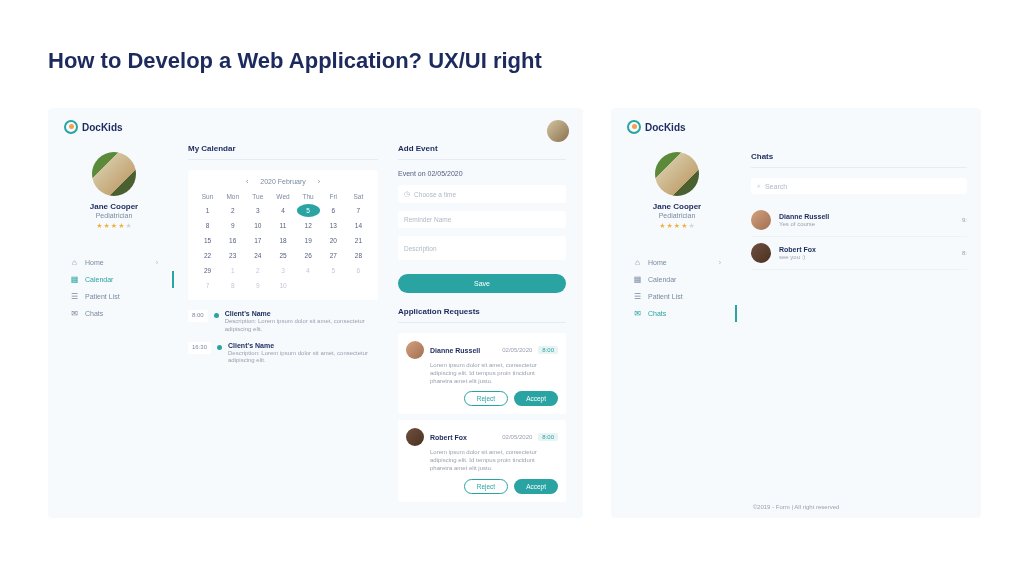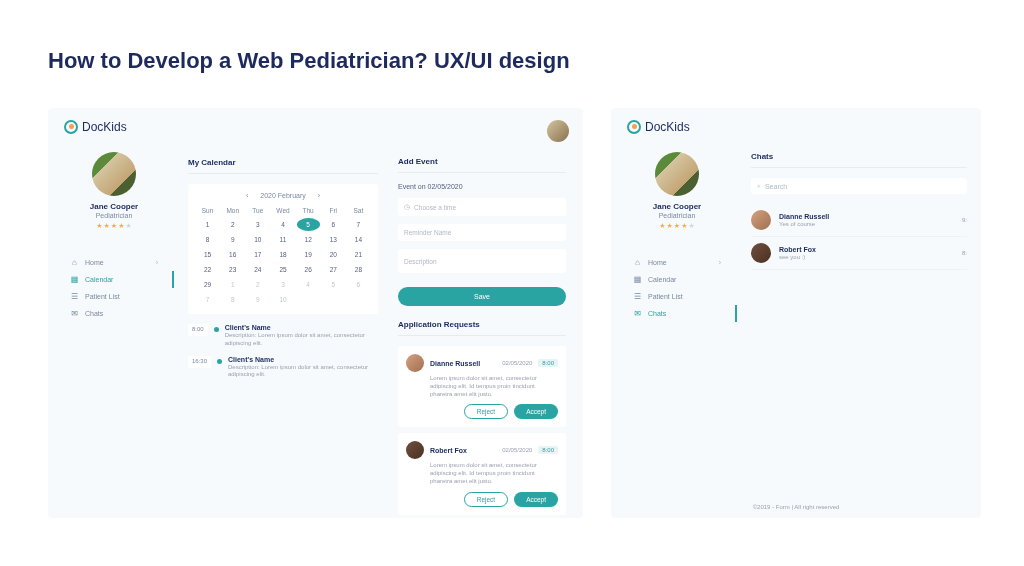--- a/index.html
+++ b/index.html
@@ -5,51 +5,51 @@
 *{box-sizing:border-box;margin:0;padding:0;font-family:-apple-system,BlinkMacSystemFont,"Segoe UI",Arial,sans-serif}
 body{background:#fff;width:1024px;height:566px;overflow:hidden}
 .page-title{color:#1c2a5e;font-size:22px;font-weight:700;margin:48px 0 0 48px}
 .screens{display:flex;gap:28px;margin:34px 0 0 48px}
 .screen{background:#f7fafc;border-radius:4px;position:relative;overflow:hidden}
 .screen1{width:535px;height:410px}
 .screen2{width:370px;height:410px}
 .logo{display:flex;align-items:center;gap:4px;margin:12px 0 0 16px}
 .logo-icon{width:14px;height:14px;border-radius:50%;border:2px solid #2aa3a3;position:relative}
 .logo-icon::after{content:"";position:absolute;width:5px;height:5px;background:#f0a050;border-radius:50%;top:2px;left:3px}
-.logo-text{font-size:12px;color:#1c2a5e;font-weight:400}
+.logo-text{font-size:10px;color:#1c2a5e;font-weight:700}
 .avatar-top{position:absolute;top:12px;right:14px;width:22px;height:22px;border-radius:50%;background:linear-gradient(135deg,#d4c5a0,#8a7050)}
 .sidebar{position:absolute;left:16px;top:44px;width:100px}
 .user-avatar{width:44px;height:44px;border-radius:50%;margin:0 auto 6px;background:linear-gradient(135deg,#5a8a3a 30%,#d4c5a0 30%,#c4a575 70%,#4a6030 70%)}
 .user-name{font-size:8px;color:#1c2a5e;text-align:center;font-weight:600}
 .user-role{font-size:7px;color:#7a8aa0;text-align:center;margin-top:1px}
 .stars{display:flex;justify-content:center;gap:1px;margin-top:3px}
 .star{color:#f0b040;font-size:7px}
 .star.empty{color:#d0d5dd}
 .nav{margin-top:24px}
 .nav-item{display:flex;align-items:center;gap:6px;padding:4px 6px;font-size:7px;color:#7a8aa0;cursor:pointer;position:relative}
 .nav-item.active{color:#2aa3a3}
 .nav-item.active::after{content:"";position:absolute;right:-10px;top:0;bottom:0;width:2px;background:#2aa3a3}
 .nav-icon{width:9px;height:9px;display:flex;align-items:center;justify-content:center;font-size:8px}
 .chev{margin-left:auto;font-size:7px;color:#aab0c0}
-.main1{position:absolute;left:140px;top:50px;width:190px}
+.main1{position:absolute;left:140px;top:36px;width:190px}
 .sec-title{font-size:8px;color:#1c2a5e;font-weight:600;margin-bottom:6px}
 .cal-box{background:#fff;border-radius:3px;padding:8px;margin-bottom:10px}
 .cal-hdr{display:flex;align-items:center;justify-content:center;gap:12px;font-size:7px;color:#7a8aa0;margin-bottom:6px}
 .cal-arrow{cursor:pointer;font-size:7px}
 .cal-grid{display:grid;grid-template-columns:repeat(7,1fr);gap:2px;text-align:center}
 .cal-dh{font-size:6.5px;color:#7a8aa0;padding:2px}
 .cal-d{font-size:6.5px;color:#556080;padding:3px;cursor:pointer;border-radius:50%}
 .cal-d.sel{background:#2aa3a3;color:#fff}
 .apt{display:flex;gap:6px;margin-bottom:8px}
 .apt-time{font-size:6px;color:#7a8aa0;background:#fff;border-radius:2px;padding:2px 4px;height:12px;flex-shrink:0}
 .apt-dot{width:5px;height:5px;border-radius:50%;background:#2aa3a3;margin-top:3px;flex-shrink:0}
 .apt-body{flex:1}
 .apt-name{font-size:7px;color:#1c2a5e;font-weight:600}
 .apt-desc{font-size:6px;color:#9aa0b0;line-height:1.3;margin-top:1px}
-.right1{position:absolute;left:350px;top:49px;width:168px}
+.right1{position:absolute;left:350px;top:36px;width:168px}
 .form-row{margin-bottom:8px}
 .ev-date{font-size:7px;color:#556080;margin-bottom:8px}
 .inp{background:#fff;border-radius:3px;padding:5px 6px;font-size:6.5px;color:#b0b8c5;display:flex;align-items:center;gap:4px}
 .inp-icon{font-size:7px}
 .desc{height:24px}
 .save-btn{background:#2aa3a3;color:#fff;border:none;border-radius:12px;width:100%;padding:6px;font-size:7px;cursor:pointer;margin-top:6px}
 .sec-title2{font-size:8px;color:#1c2a5e;font-weight:600;margin:14px 0 6px}
 .req-card{background:#fff;border-radius:3px;padding:8px;margin-bottom:6px}
 .req-hdr{display:flex;align-items:center;gap:6px;margin-bottom:3px}
 .req-av{width:18px;height:18px;border-radius:50%;background:linear-gradient(135deg,#d4a080,#a07050);flex-shrink:0}
@@ -69,21 +69,21 @@
 .chat-body{flex:1}
 .chat-name{font-size:7px;color:#1c2a5e;font-weight:600}
 .chat-msg{font-size:6px;color:#9aa0b0;margin-top:1px}
 .chat-time{font-size:6px;color:#9aa0b0}
 .footer2{position:absolute;bottom:8px;left:0;right:0;text-align:center;font-size:6px;color:#9aa0b0}
 .divider{height:1px;background:#e8ecf0;margin:4px 0 10px}
 </style>
 </head>
 <body>
 
-<h1 class="page-title">How to Develop a Web Pediatrician? UX/UI design</h1>
+<h1 class="page-title">How to Develop a Web Application? UX/UI right</h1>
 
 <div class="screens">
 
   <div class="screen screen1">
     <div class="logo">
       <div class="logo-icon"></div>
       <span class="logo-text">DocKids</span>
     </div>
     <div class="avatar-top"></div>
 

